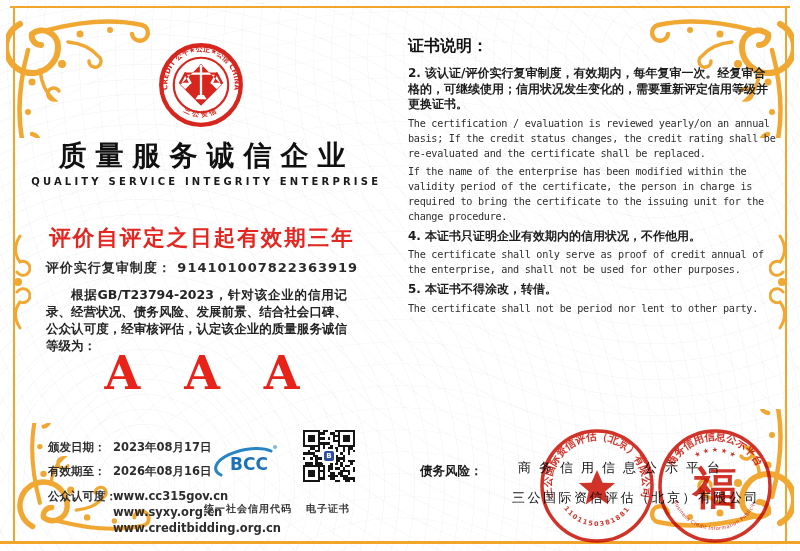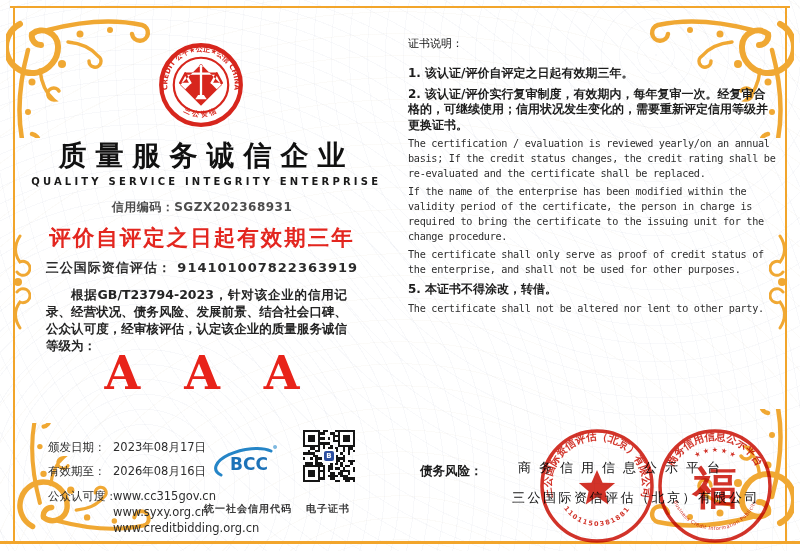--- a/index.html
+++ b/index.html
@@ -30,31 +30,31 @@
          letter-spacing:9px;text-indent:9px;white-space:nowrap;}
   .subtitle{left:28px;top:176px;width:348px;text-align:center;font-size:10px;font-weight:bold;color:#1a1a1a;
          letter-spacing:3.2px;text-indent:3.2px;white-space:nowrap;}
   .creditcode{left:28px;top:199px;width:348px;text-align:center;font-size:12px;font-weight:bold;color:#4d4d4d;letter-spacing:0.5px;}
   .company{left:10px;top:223px;width:384px;text-align:center;font-size:21.5px;font-weight:bold;color:#e3261f;letter-spacing:2px;white-space:nowrap;}
   .uscc{left:10px;top:259px;width:384px;text-align:center;font-size:13px;font-weight:bold;color:#2b2b2b;letter-spacing:1px;white-space:nowrap;}
   .paragraph{left:46px;top:286px;width:301px;font-size:12.5px;font-weight:bold;color:#242424;
          line-height:17px;text-align:justify;text-indent:2em;}
   .rating{left:28px;top:346px;width:348px;text-align:center;font-family:"DejaVu Serif",serif;
          font-weight:bold;font-size:46px;color:#e8231a;letter-spacing:44px;text-indent:44px;white-space:nowrap;}
-  .mrow{position:absolute;font-size:11.5px;font-weight:normal;color:#2d2d2d;white-space:nowrap;}
+  .mrow{position:absolute;font-size:11.5px;font-weight:bold;color:#2d2d2d;white-space:nowrap;}
   .mlabel{left:48px;}
   .mval{left:113px;}
   .caption{position:absolute;font-size:10px;font-weight:bold;color:#3a3a3a;text-align:center;letter-spacing:1px;white-space:nowrap;}
   .bcc{left:213px;top:443px;width:70px;height:42px;}
   .qr{left:303px;top:430px;width:52px;height:52px;}
   .qr i{display:block;}
   .qrlogo{left:322px;top:449px;width:14px;height:14px;background:#fff;display:flex;align-items:center;justify-content:center;}
   .qrlogo b{width:10px;height:10px;background:#2d4fa1;color:#fff;font-size:7px;line-height:10px;text-align:center;border-radius:2px;}
   
-  .notes-title{left:408px;top:36px;font-size:11px;font-weight:normal;color:#111;}
+  .notes-title{left:408px;top:36px;font-size:16px;font-weight:bold;color:#111;}
   .notes{left:408px;top:61px;width:368px;}
   .note-zh{font-size:12px;font-weight:bold;color:#1c1c1c;line-height:15.5px;margin-top:5px;}
   .note-en{font-family:"DejaVu Sans Mono",monospace;font-size:10.2px;color:#2e2e2e;line-height:15px;margin-top:3px;letter-spacing:-0.3px;}
   .issuer-label{left:420px;top:463px;font-size:12.5px;font-weight:bold;color:#1c1c1c;}
   .issuer-line1{left:518px;top:459px;width:270px;font-size:13px;color:#141414;letter-spacing:8px;white-space:nowrap;}
   .issuer-line2{left:512px;top:489px;width:285px;font-size:13px;color:#141414;letter-spacing:2.5px;white-space:nowrap;}
   .seals{left:532px;top:423px;width:260px;height:126px;mix-blend-mode:multiply;opacity:.93;}
   .scl-red{color:#d7261d;}
   .scl-white{color:#ffffff;}
 </style>
@@ -132,24 +132,23 @@
     <text font-size="10" font-weight="bold" fill="#d7261d" letter-spacing="3">
       <textPath href="#eB" startOffset="50%" text-anchor="middle">三公资信</textPath>
     </text>
     <use href="#scl" class="scl-red"></use>
     <polygon points="60,31 89,60 60,89 31,60" fill="#d7261d"></polygon>
     <use href="#scl" class="scl-white" clip-path="url(#dclip)"></use>
   </svg>
 
   <div class="abs title">质量服务诚信企业</div>
   <div class="abs subtitle">QUALITY SERVICE INTEGRITY ENTERPRISE</div>
-  <div class="abs creditcode"><span>信用编码：</span><span>SGZX202368931</span></div>
 
   <div class="abs company">评价自评定之日起有效期三年</div>
-  <div class="abs uscc"><span>三公国际资信评估：</span> <span>914101007822363919</span></div>
+  <div class="abs uscc"><span>评价实行复审制度：</span> <span>914101007822363919</span></div>
 
   <div class="abs paragraph">根据GB/T23794-2023，针对该企业的信用记录、经营状况、债务风险、发展前景、结合社会口碑、公众认可度，经审核评估，认定该企业的质量服务诚信等级为：</div>
   <div class="abs rating">AAA</div>
 
   <div class="mrow mlabel" style="top:440px">颁发日期：</div>
   <div class="mrow mval" style="top:440px">2023年08月17日</div>
   <div class="mrow mlabel" style="top:464px">有效期至：</div>
   <div class="mrow mval" style="top:464px">2026年08月16日</div>
   <div class="mrow mlabel" style="top:489px">公众认可度：</div>
   <div class="mrow mval" style="top:489px">www.cc315gov.cn</div>
@@ -607,35 +606,35 @@
       <i style="background: rgb(21, 21, 21);"></i>
     </div>
   <div class="abs qrlogo">
       <b>B</b>
     </div>
   <div class="caption" style="left:292px;top:502px;width:72px">电子证书</div>
 
   <div class="abs notes-title">证书说明：</div>
   <div class="abs notes">
     <div>
-      <div class="note-zh">1. 该认证/评价自评定之日起有效期三年。</div>
     </div>
     <div>
       <div class="note-zh">2. 该认证/评价实行复审制度，有效期内，每年复审一次。经复审合格的，可继续使用；信用状况发生变化的，需要重新评定信用等级并更换证书。</div>
       <div class="note-en">The certification / evaluation is reviewed yearly/on an annual basis; If the credit status changes, the credit rating shall be re-evaluated and the certificate shall be replaced.</div>
     </div>
     <div>
       <div class="note-en">If the name of the enterprise has been modified within the validity period of the certificate, the person in charge is required to bring the certificate to the issuing unit for the change procedure.</div>
     </div>
     <div>
-      <div class="note-en">The certificate shall only serve as proof of credit status of the enterprise, and shall not be used for other purposes.</div>
+      <div class="note-zh">4. 本证书只证明企业有效期内的信用状况，不作他用。</div>
+      <div class="note-en">The certificate shall only serve as proof of credit annual of the enterprise, and shall not be used for other purposes.</div>
     </div>
     <div>
       <div class="note-zh">5. 本证书不得涂改，转借。</div>
-      <div class="note-en">The certificate shall not be altered nor lent to other party.</div>
+      <div class="note-en">The certificate shall not be period nor lent to other party.</div>
     </div>
   </div>
 
   <div class="abs issuer-label">债务风险：</div>
   <div class="abs issuer-line1">商务信用信息公示平台</div>
   <div class="abs issuer-line2">三公国际资信评估（北京）有限公司</div>
 
   <svg class="abs seals" viewBox="0 0 260 126">
 
     <g>

